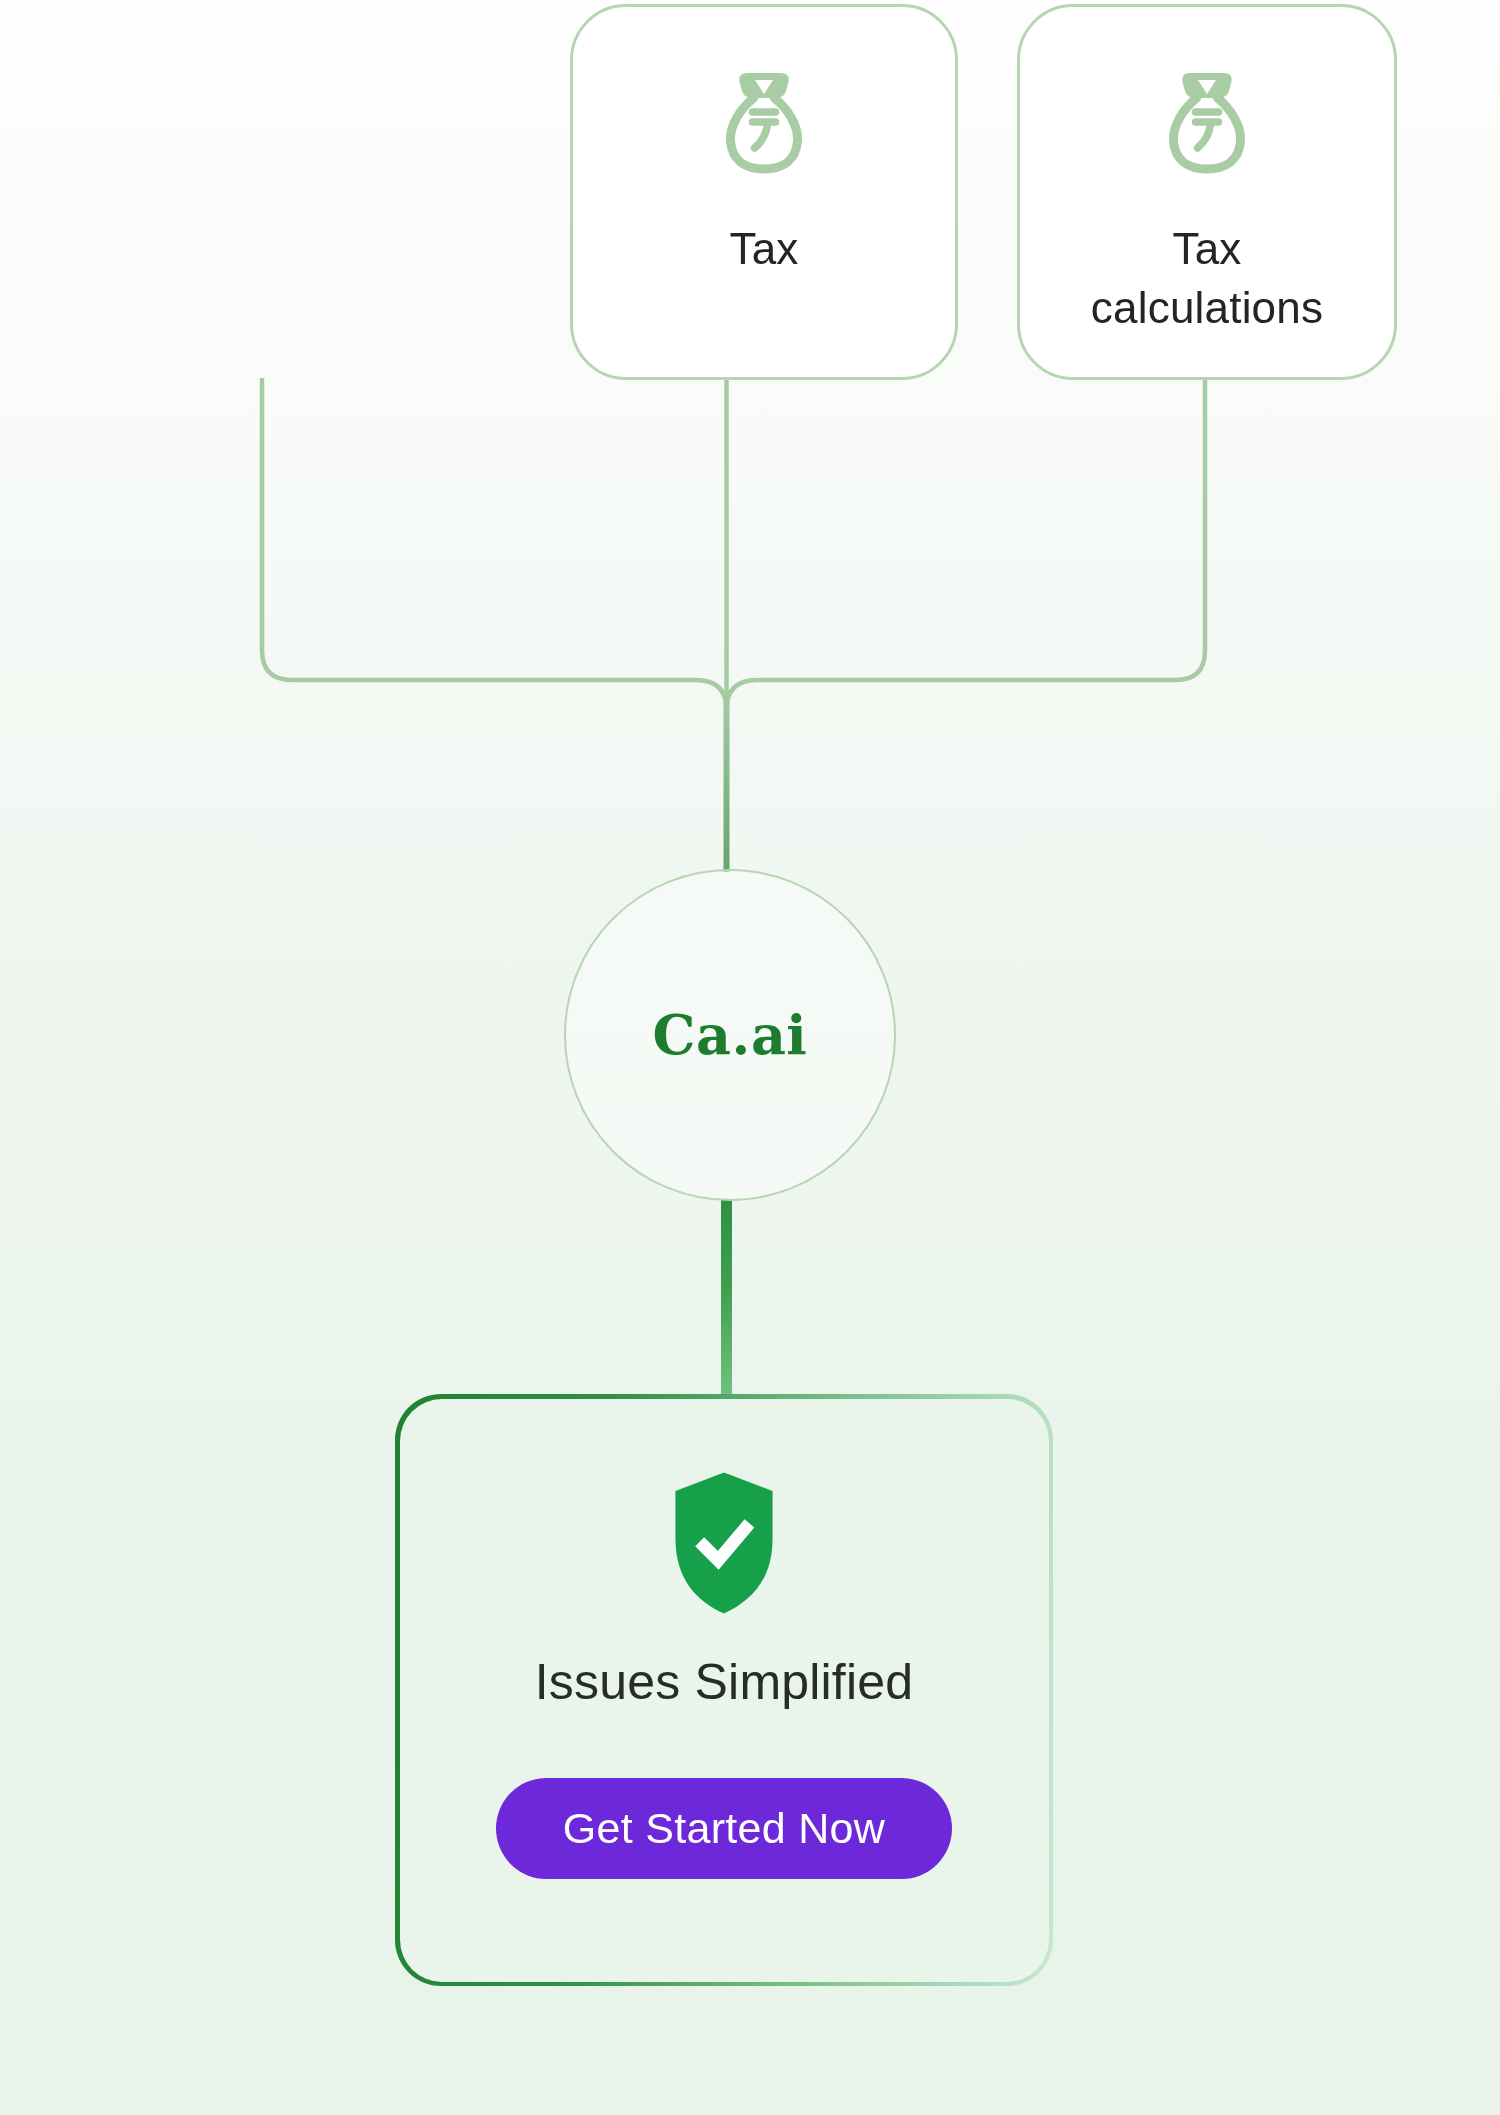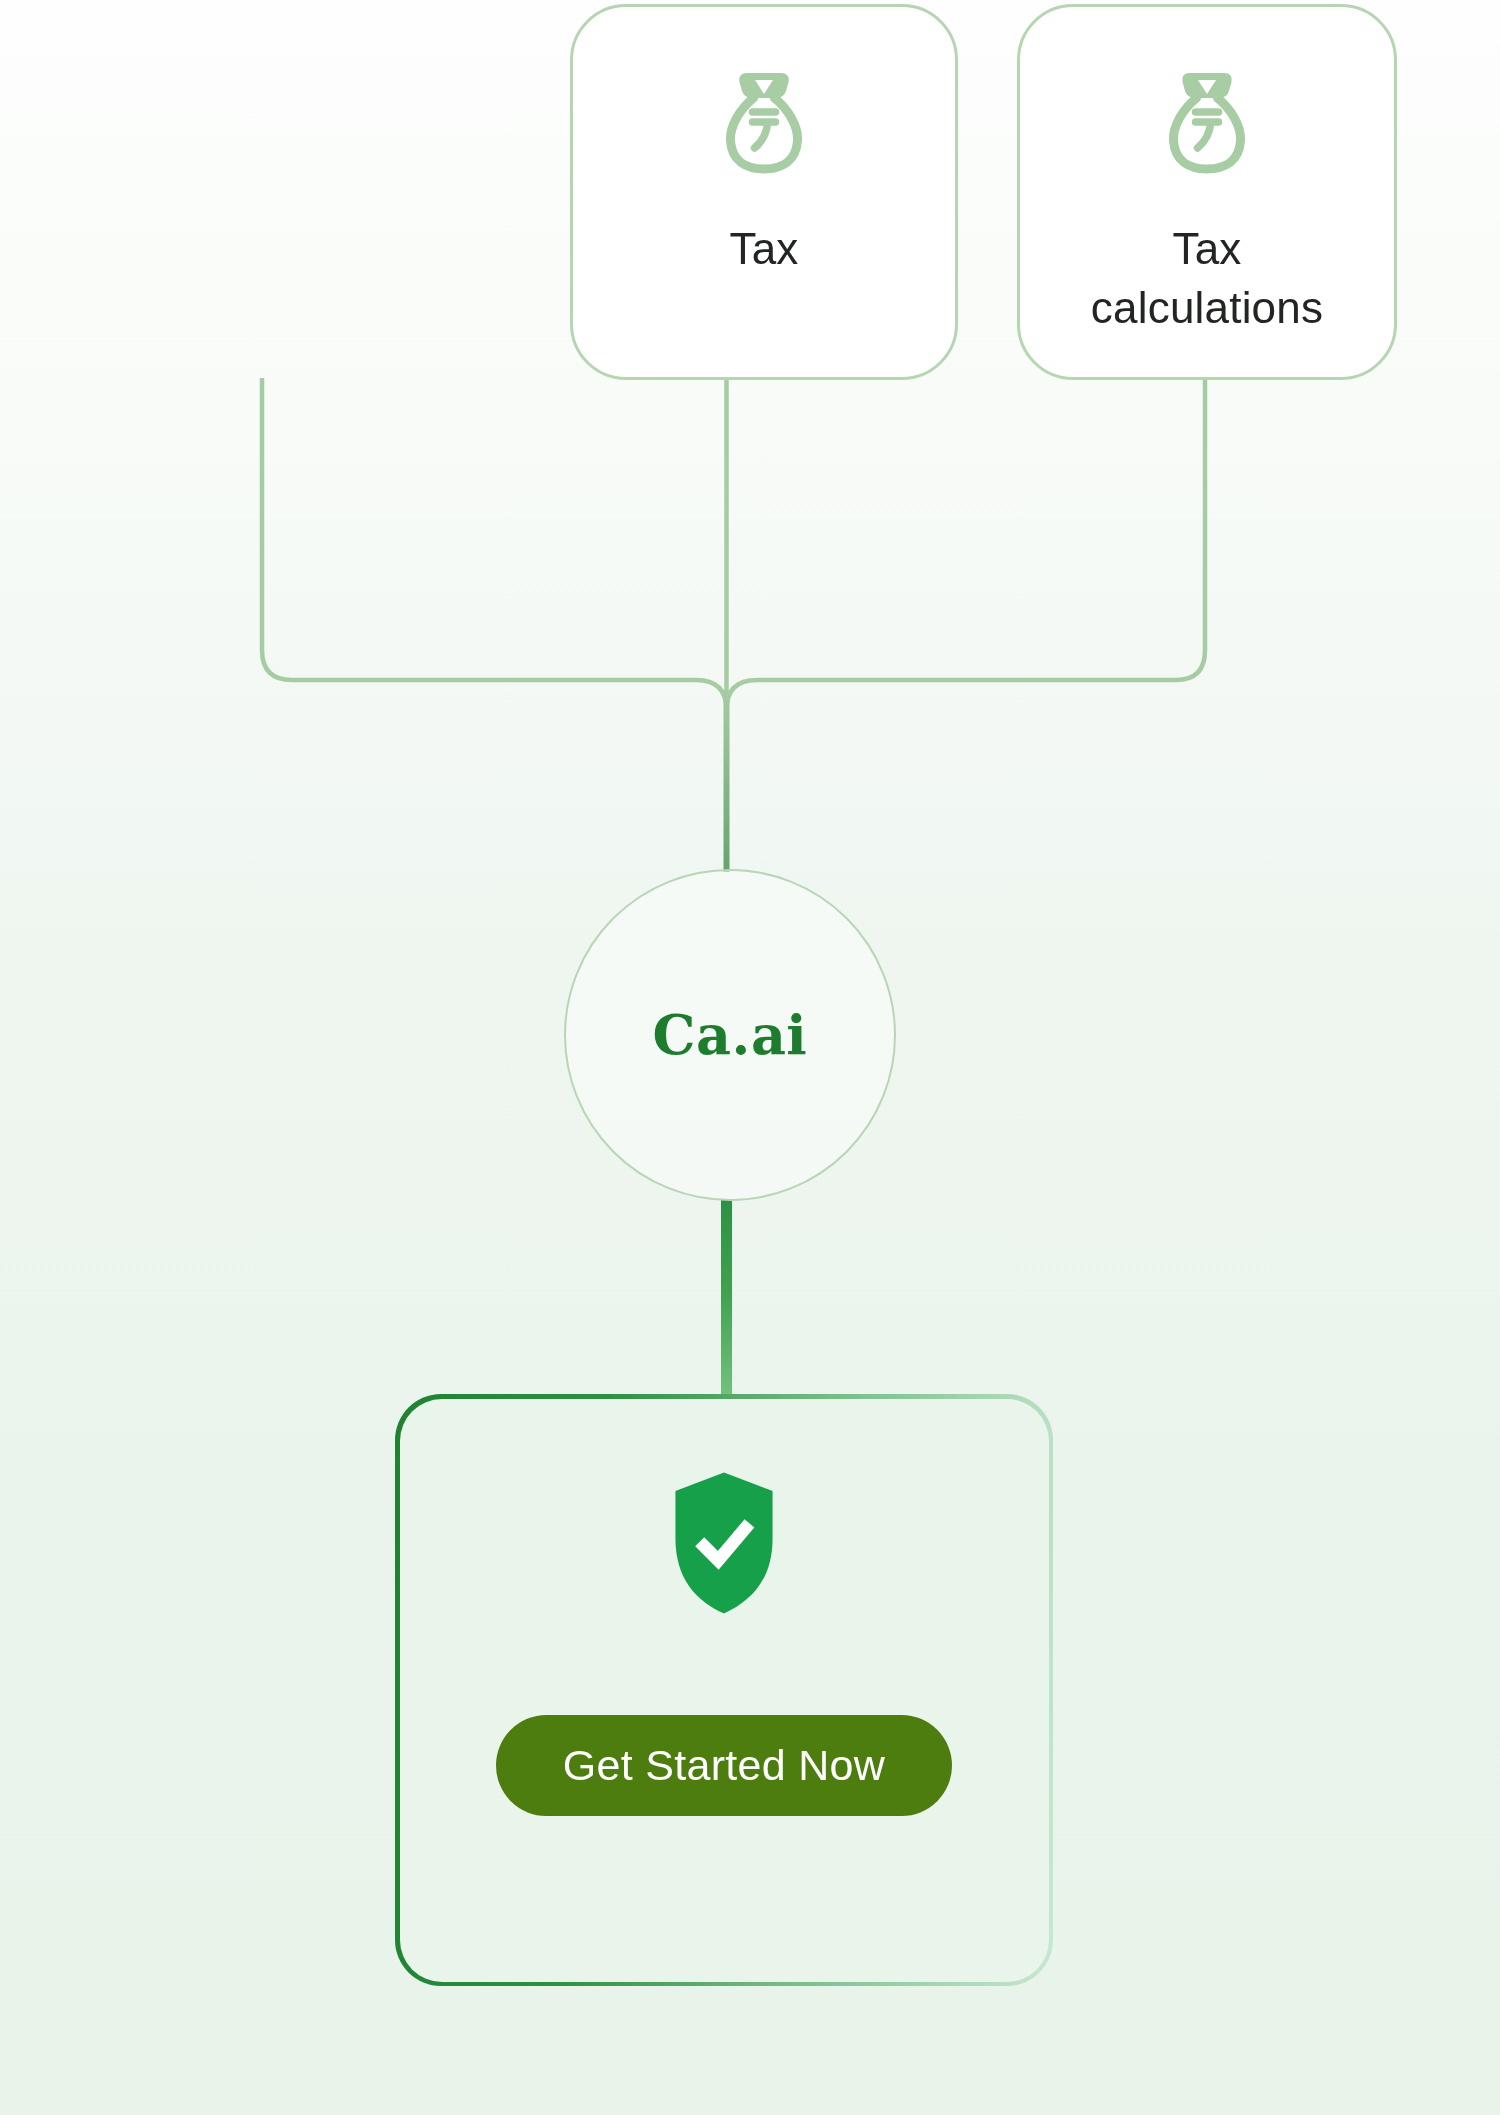--- a/index.html
+++ b/index.html
@@ -46,21 +46,21 @@
     background:#e9f4eb; display:flex; flex-direction:column; align-items:center;
   }
   .result-inner .shield-wrap{margin-top:70px; height:148px;}
   .result-title{
     margin-top:34px; text-align:center; color:#282c28;
     font-size:50px; line-height:63px; font-weight:500; letter-spacing:0.2px;
   }
   .result-title span{display:block;}
   .cta-button{
     margin-top:64px; width:456px; height:101px; border:none; cursor:pointer;
-    border-radius:51px; background:#4d7c0f; color:#ffffff;
+    border-radius:51px; background:#6d28d9; color:#ffffff;
     font-family:"Liberation Sans", sans-serif; font-size:43px; font-weight:500; letter-spacing:0.3px;
     display:flex; align-items:center; justify-content:center;
   }
 </style>
 </head>
 <body>
 
 <div class="stage">
 
   <svg class="connectors" width="1500" height="2115" viewBox="0 0 1500 2115" aria-hidden="true">
@@ -123,18 +123,19 @@
 
   <div class="result-wrap">
     <div class="result-inner">
       <div class="shield-wrap">
         <svg width="112" height="148" viewBox="0 0 96 128">
           <path d="M48 3 L90 19 V60 C90 95 72 114 48 125 C24 114 6 95 6 60 V19 Z" fill="#16a049"></path>
           <path d="M27 63 L43 79 L70 47" fill="none" stroke="#ffffff" stroke-width="11"></path>
         </svg>
       </div>
       <div class="result-title">
+        <span>Issues Simplified</span>
       </div>
       <button class="cta-button">Get Started Now</button>
     </div>
   </div>
 
 </div>
 
 </body></html>

